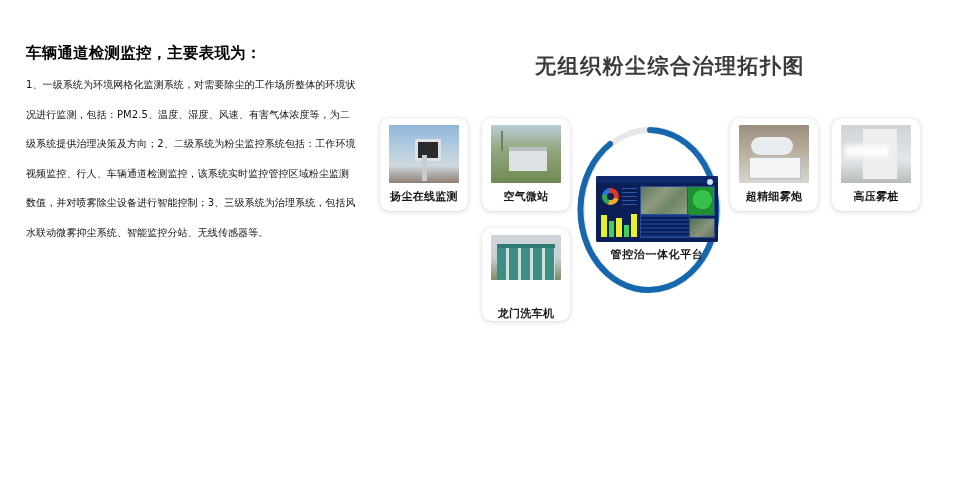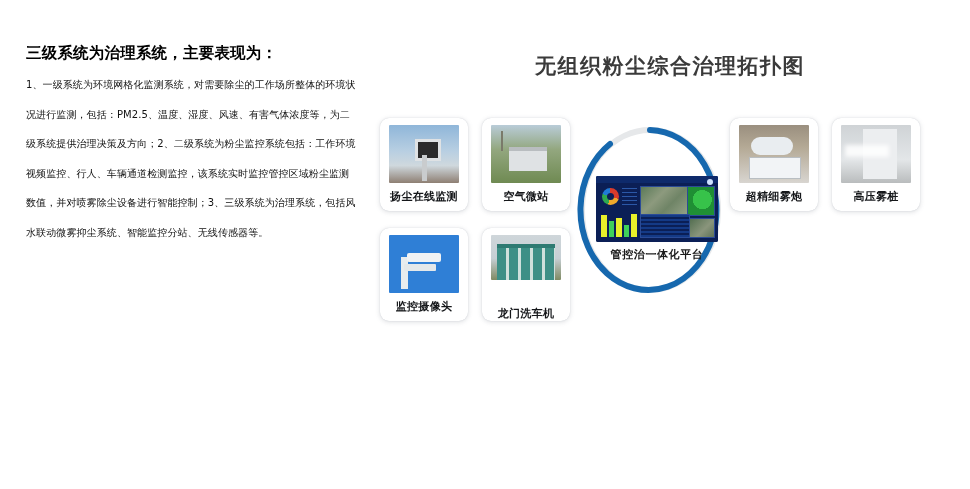--- a/index.html
+++ b/index.html
@@ -217,21 +217,21 @@
     border:1px solid #2b4b96;
   }
   .dash-sidelines { position:absolute; left:26px; top:12px; width:15px; height:18px;
     background: repeating-linear-gradient(180deg, #2b58a8 0 1px, transparent 1px 4px); }
   .dash-gear { position:absolute; right:5px; top:3px; width:6px; height:6px; border-radius:50%; background:#cfe2ff; }
 </style>
 </head>
 <body>
 
 <div class="left-panel">
-  <div class="lead-heading">三级系统为治理系统，主要表现为：</div>
+  <div class="lead-heading">车辆通道检测监控，主要表现为：</div>
   <div class="body-para">1、一级系统为环境网格化监测系统，对需要除尘的工作场所整体的环境状况进行监测，包括：PM2.5、温度、湿度、风速、有害气体浓度等，为二级系统提供治理决策及方向；2、二级系统为粉尘监控系统包括：工作环境视频监控、行人、车辆通道检测监控，该系统实时监控管控区域粉尘监测数值，并对喷雾除尘设备进行智能控制；3、三级系统为治理系统，包括风水联动微雾抑尘系统、智能监控分站、无线传感器等。</div>
 </div>
 
 <div class="diagram-panel">
 
   <div class="diagram-title">无组织粉尘综合治理拓扑图</div>
 
   <div class="card c-l1">
     <div class="card-thumb">
         <div class="ph ph-dust"></div>
@@ -239,26 +239,20 @@
     <div class="card-label">扬尘在线监测</div>
   </div>
 
   <div class="card c-l2">
     <div class="card-thumb">
         <div class="ph ph-station"></div>
       </div>
     <div class="card-label">空气微站</div>
   </div>
 
-  <div class="card c-l3">
-    <div class="card-thumb">
-        <div class="ph ph-camera"></div>
-      </div>
-    <div class="card-label">监控摄像头</div>
-  </div>
 
   <div class="card c-l4">
     <div class="card-thumb">
         <div class="ph ph-wash"></div>
       </div>
     <div class="card-label">龙门洗车机</div>
   </div>
 
   <div class="card c-r1">
     <div class="card-thumb">

